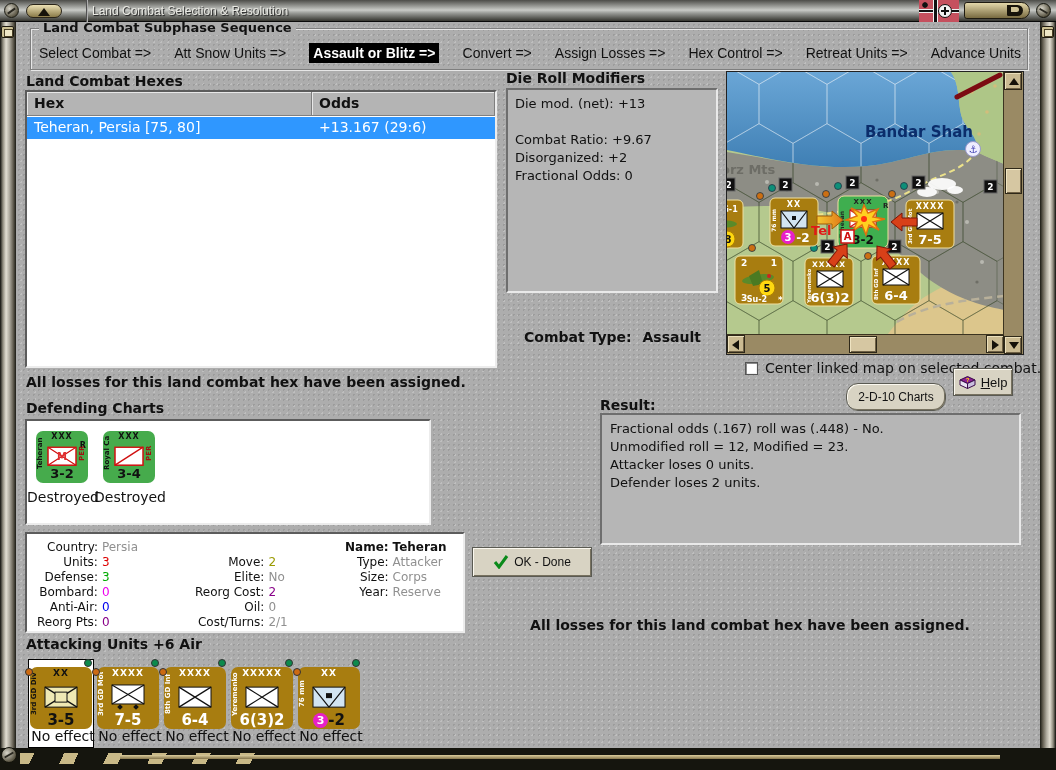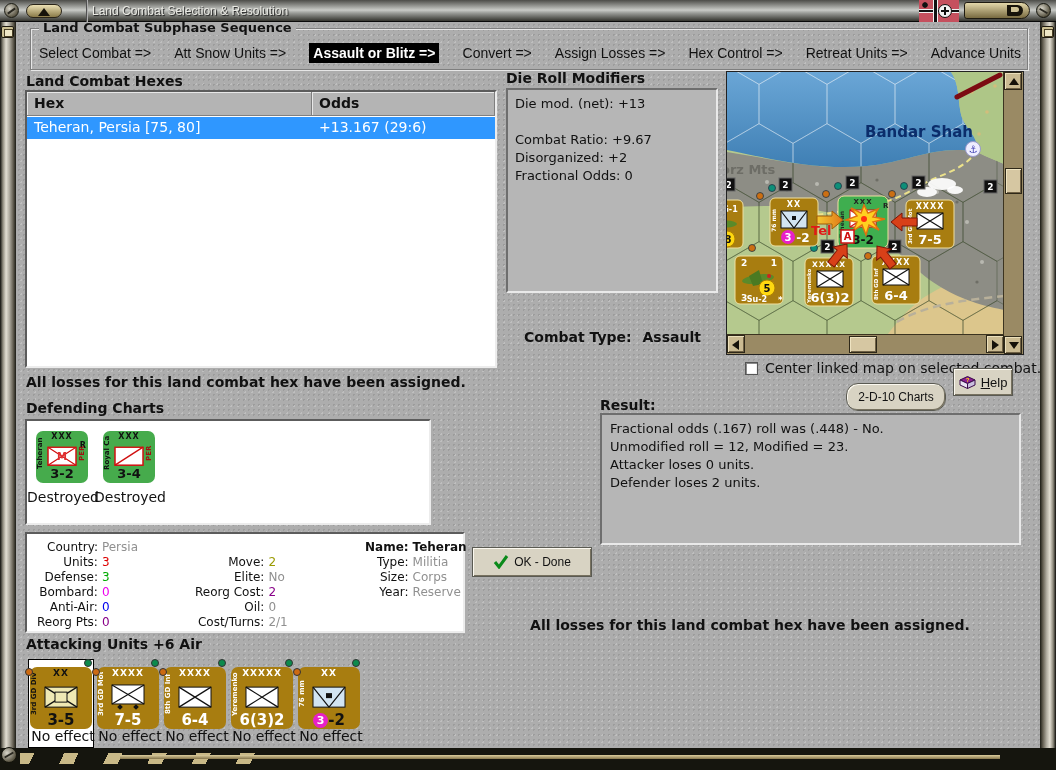--- a/index.html
+++ b/index.html
@@ -555,24 +555,24 @@
       <span class="l">Elite:</span>
         <span class="v v-gray">No</span>
       <span class="l">Reorg Cost:</span>
         <span class="v v-purp">2</span>
       <span class="l">Oil:</span>
         <span class="v v-gray">0</span>
       <span class="l">Cost/Turns:</span>
         <span class="v v-gray">2/1</span>
     </div>
     <div class="det-col dc3">
-      <span class="l det-bold" style="font-weight:bold;margin-left:20px;">Name:</span>
+      <span class="l det-bold" style="font-weight:bold;">Name:</span>
         <span class="v" style="font-weight:bold;">Teheran</span>
       <span class="l">Type:</span>
-        <span class="v v-gray">Militia</span>
+        <span class="v v-gray">Attacker</span>
       <span class="l">Size:</span>
         <span class="v v-gray">Corps</span>
       <span class="l">Year:</span>
         <span class="v v-gray">Reserve</span>
     </div>
   </div>
 
   <div class="b-label result-title">Result:</div>
   <div class="result-panel sunken-gray">
     <div>Fractional odds (.167) roll was (.448)  - No.</div>

